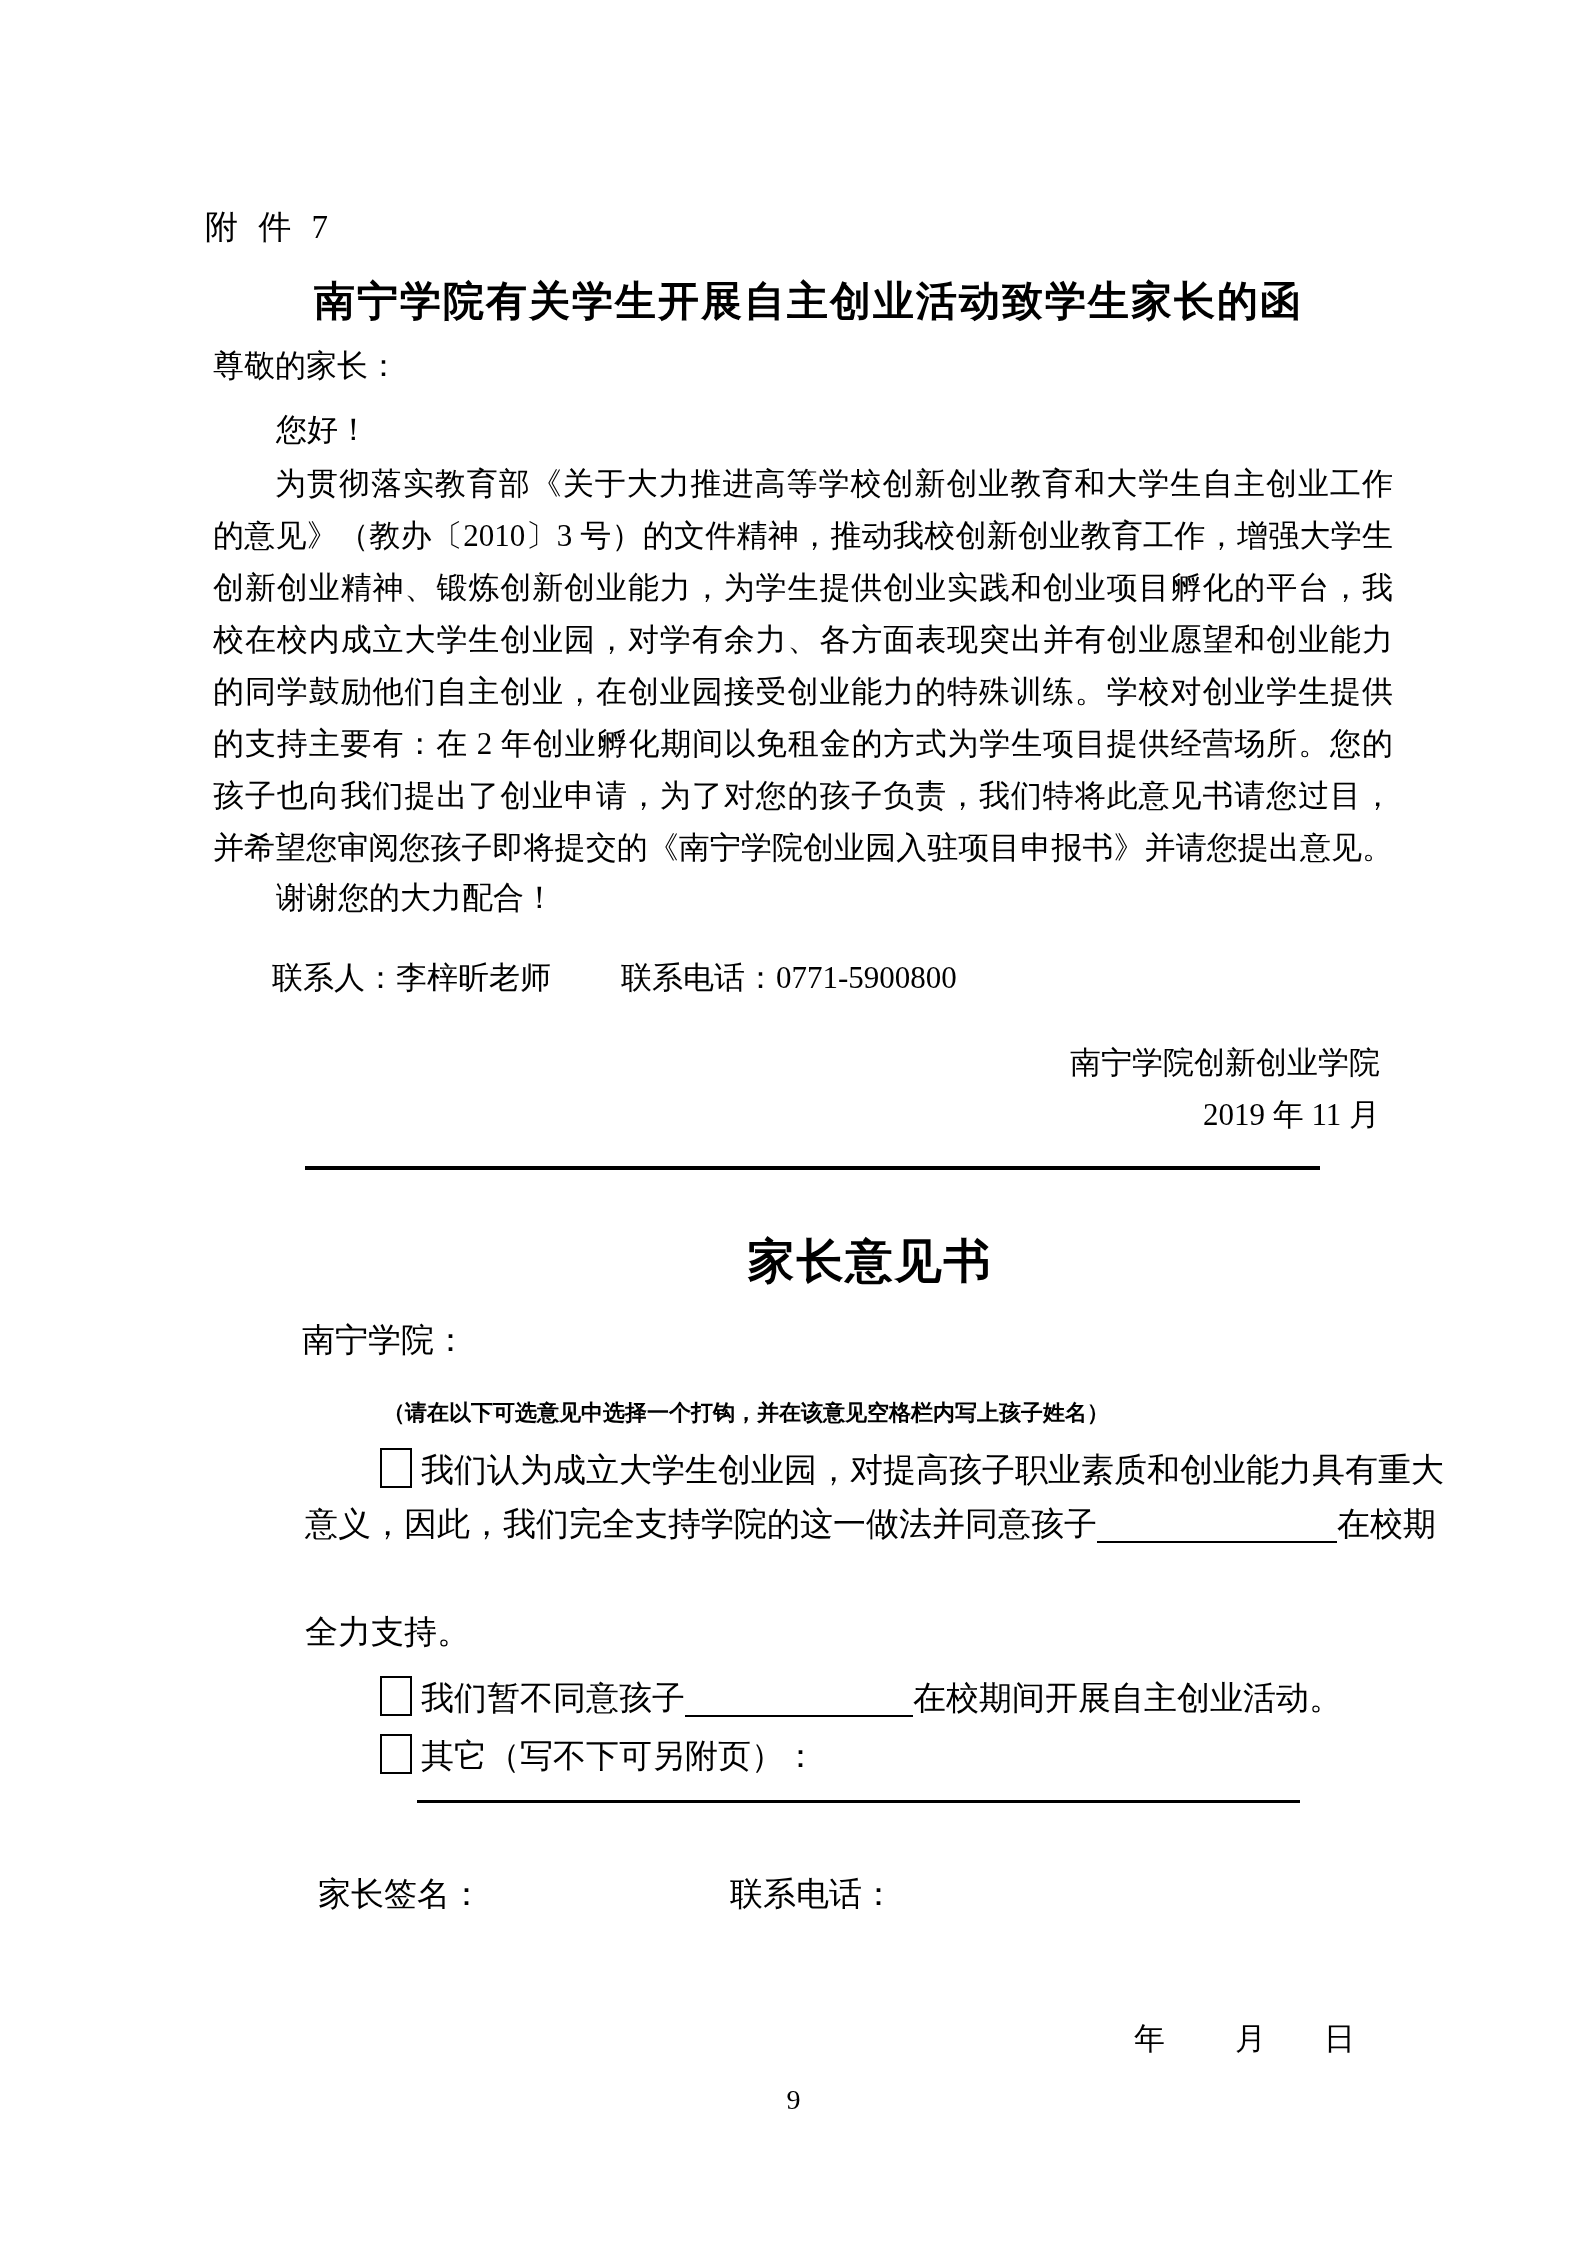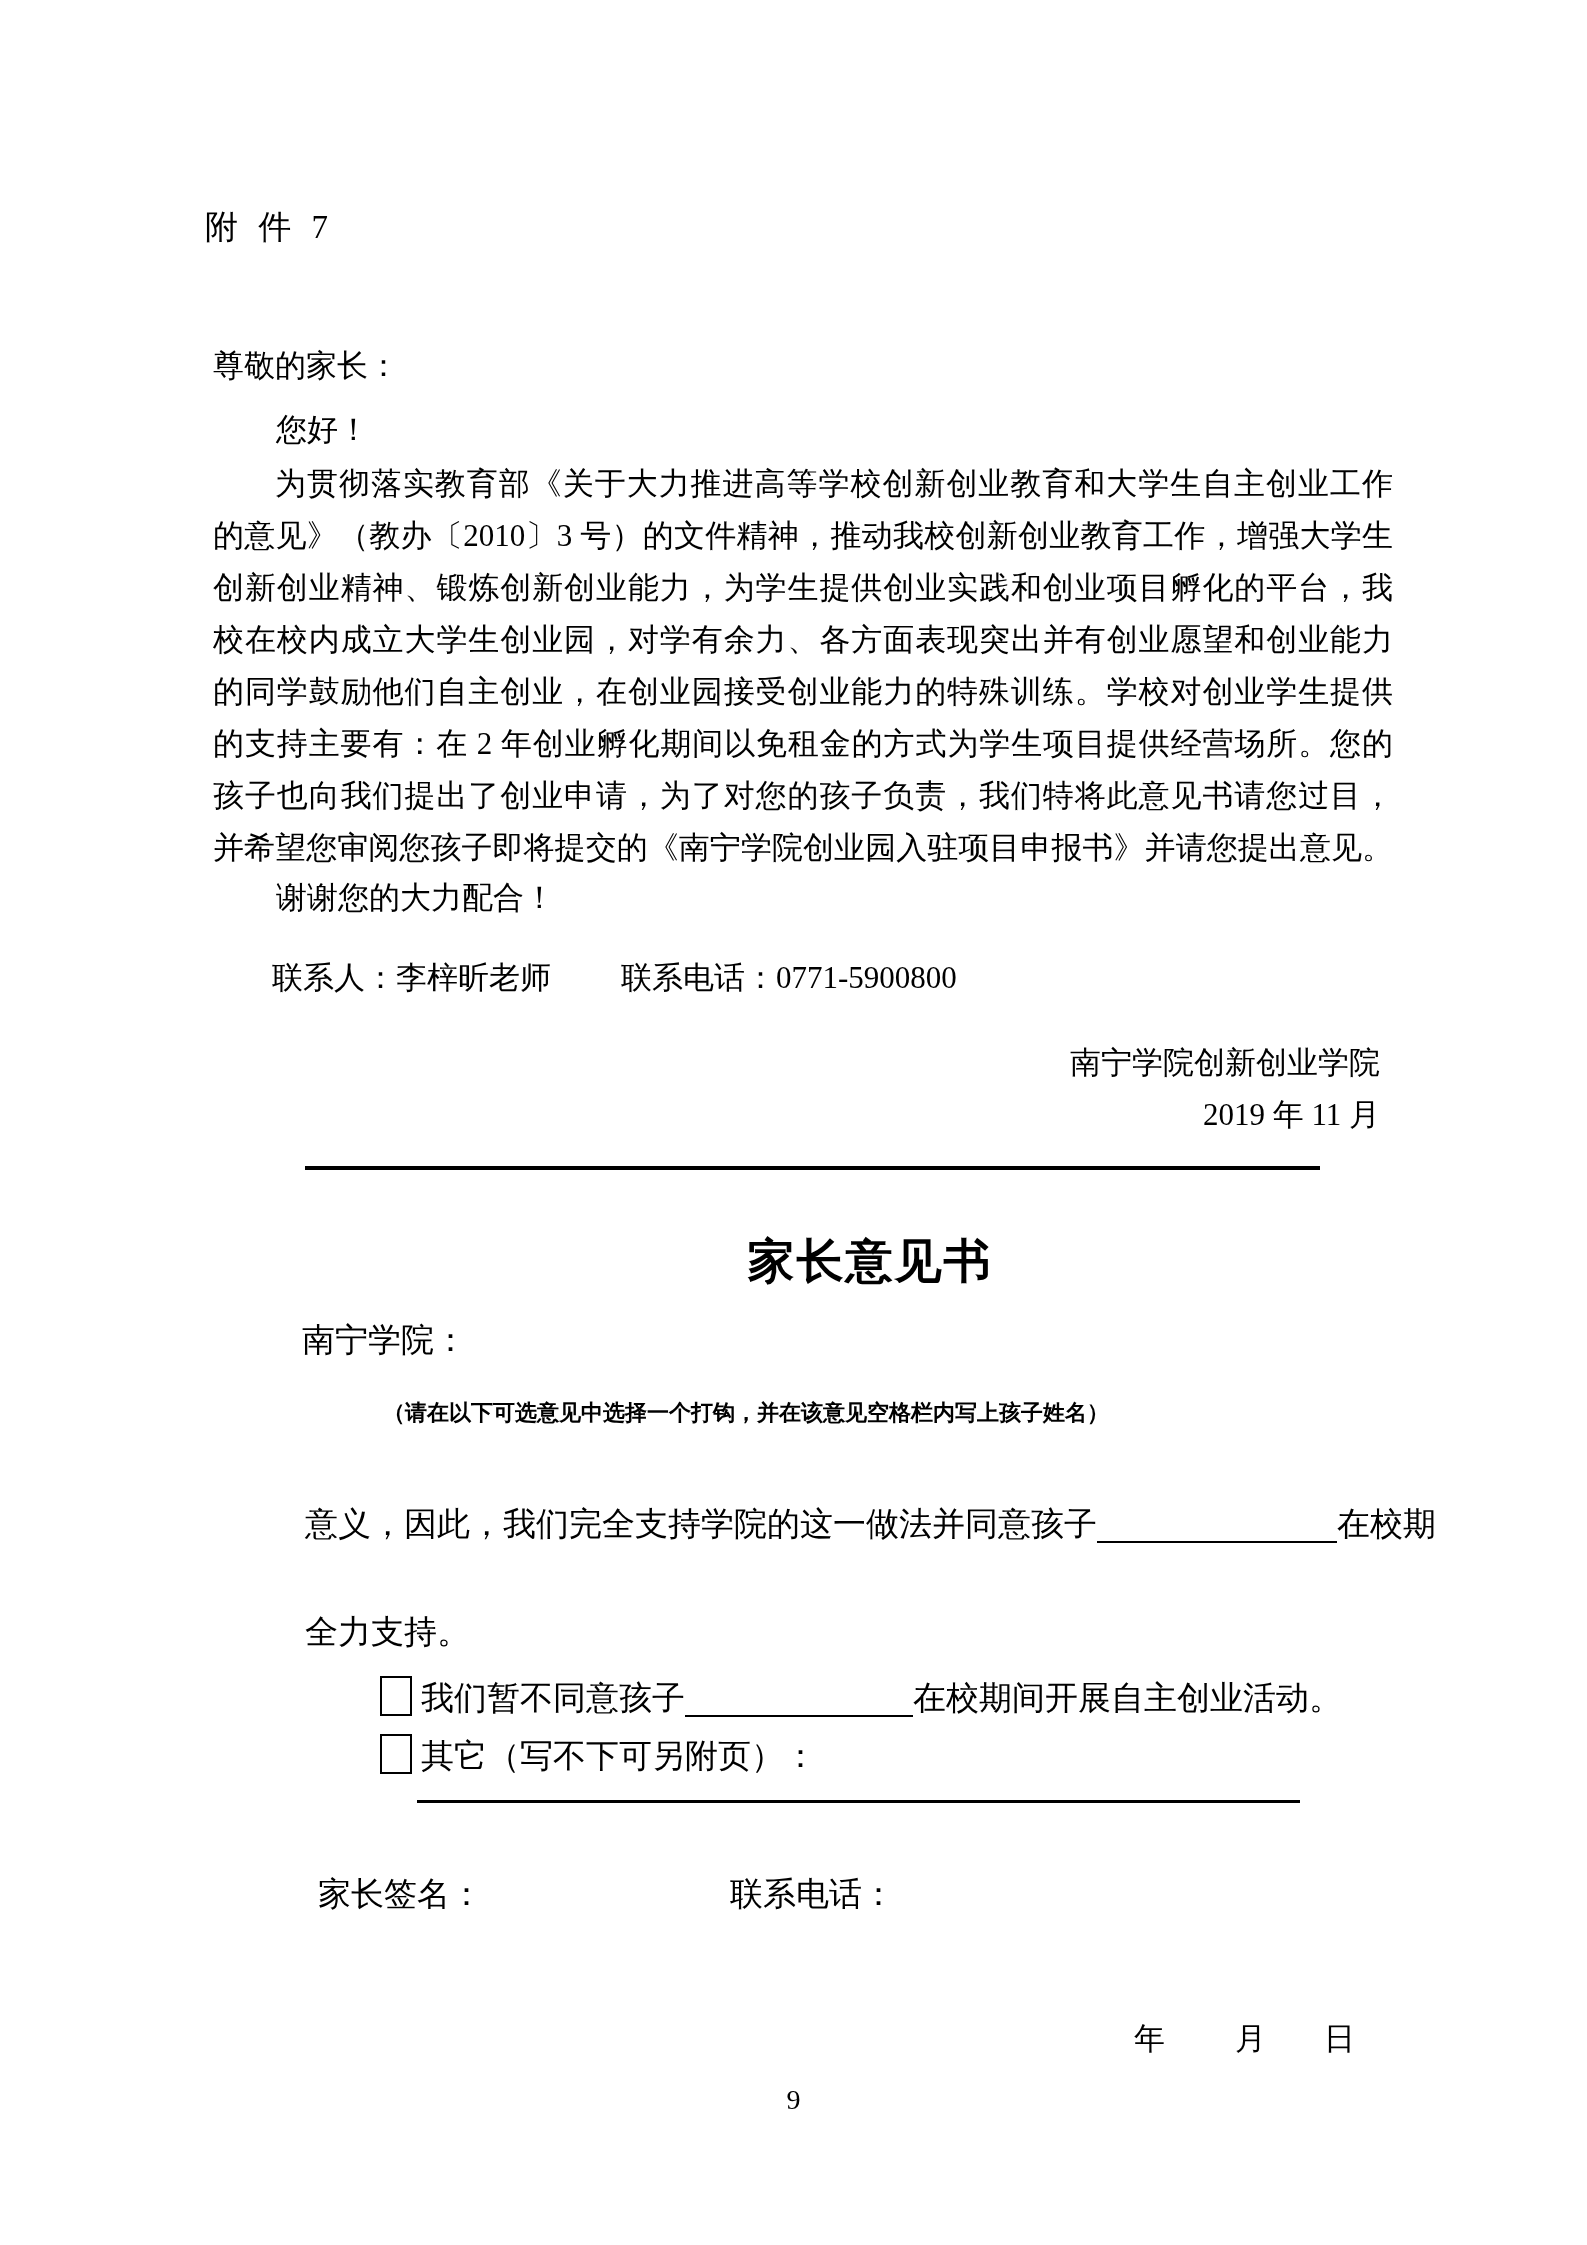--- a/index.html
+++ b/index.html
@@ -49,20 +49,21 @@
   .page-number{width:1587px;left:0;text-align:center;font-size:28px;}
   .datewrap span{display:inline-block;font-size:31px;}
 </style>
 </head>
 <body>
 
 <div class="page">
 
   <div class="abs attachment" style="left:205px;top:205px;">附 件 7</div>
 
+  <div class="abs letter-title" style="top:274px;">南宁学院有关学生开展自主创业活动致学生家长的函</div>
 
   <div class="abs lt" style="left:213px;top:340px;">尊敬的家长：</div>
 
   <div class="abs lt" style="left:276px;top:404px;">您好！</div>
 
   <div class="abs letter-body" style="left:213px;top:458px;">
     <div class="letter-line indent">为贯彻落实教育部《关于大力推进高等学校创新创业教育和大学生自主创业工作</div>
     <div class="letter-line">的意见》（教办〔2010〕3 号）的文件精神，推动我校创新创业教育工作，增强大学生</div>
     <div class="letter-line">创新创业精神、锻炼创新创业能力，为学生提供创业实践和创业项目孵化的平台，我</div>
     <div class="letter-line">校在校内成立大学生创业园，对学有余力、各方面表现突出并有创业愿望和创业能力</div>
@@ -82,20 +83,23 @@
   <div class="abs sign-block" style="left:850px;top:1090px;">2019 年 11 月</div>
 
   <div class="abs divider" style="left:305px;top:1166px;width:1015px;"></div>
 
   <div class="abs form-title" style="left:150px;top:1230px;">家长意见书</div>
 
   <div class="abs ft" style="left:302px;top:1314px;">南宁学院：</div>
 
   <div class="abs instruction" style="left:383px;top:1398px;">（请在以下可选意见中选择一个打钩，并在该意见空格栏内写上孩子姓名）</div>
 
+  <div class="abs ft" style="left:380px;top:1444px;">
+    <span class="checkbox"></span><span>我们认为成立大学生创业园，对提高孩子职业素质和创业能力具有重大</span>
+  </div>
   <div class="abs ft" style="left:305px;top:1498px;width:1140px;">
     <span>意义，因此，我们完全支持学院的这一做法并同意孩子</span><span class="blank" style="width:240px;"></span><span>在校期</span>
   </div>
   <div class="abs ft" style="left:305px;top:1606px;">全力支持。</div>
 
   <div class="abs ft" style="left:380px;top:1672px;">
     <span class="checkbox"></span><span>我们暂不同意孩子</span><span class="blank" style="width:228px;"></span><span>在校期间开展自主创业活动。</span>
   </div>
 
   <div class="abs ft" style="left:380px;top:1730px;">

